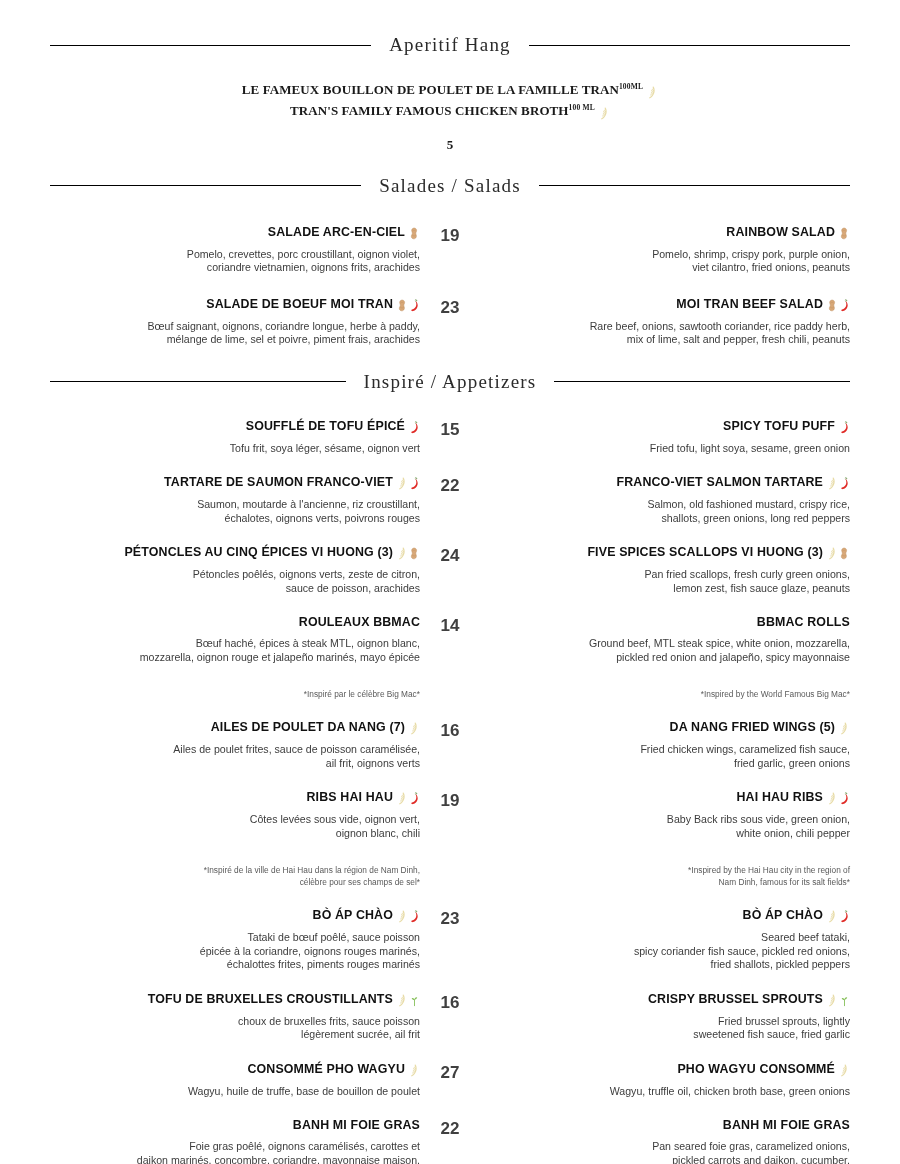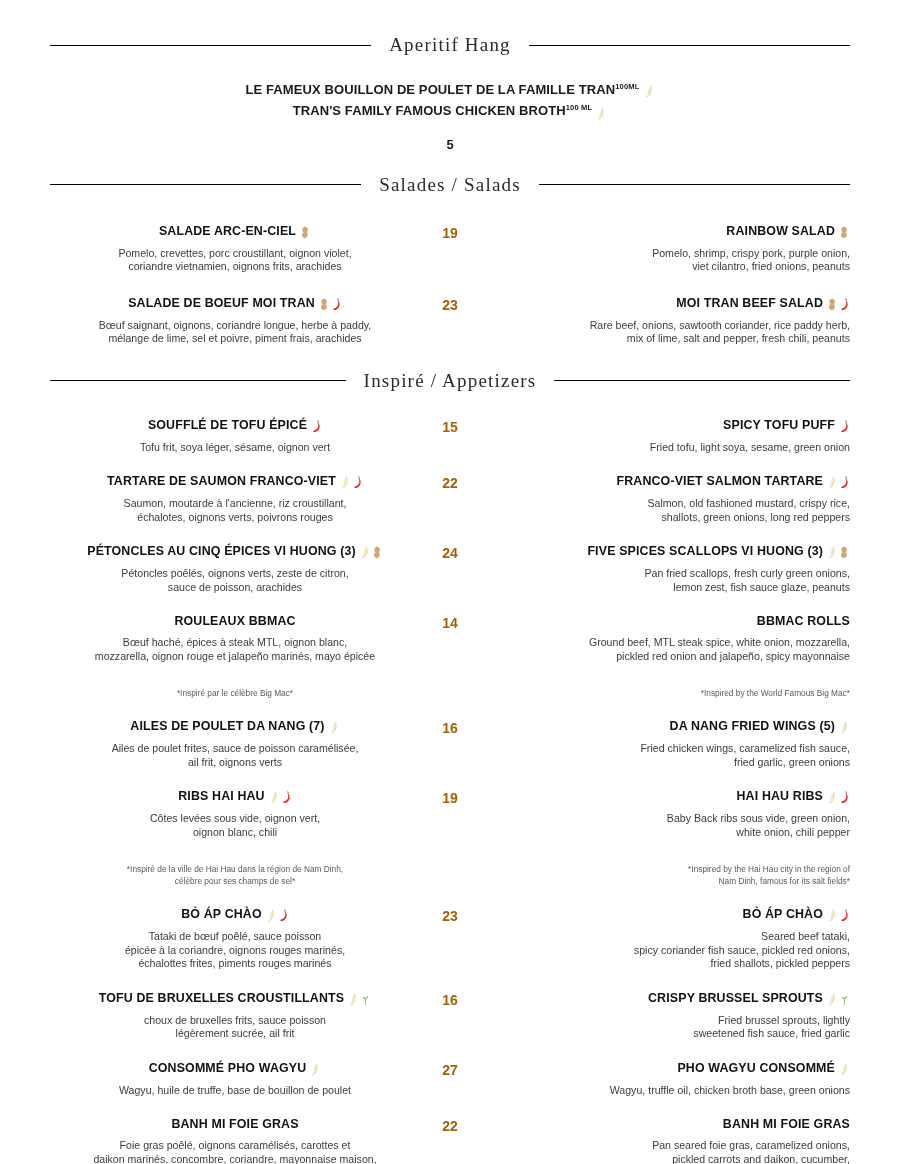--- a/index.html
+++ b/index.html
@@ -43,20 +43,21 @@
     letter-spacing: 1.2px;
     color: #2b2b2b;
     white-space: nowrap;
     padding: 0 4px;
   }
 
   
   .aperitif {
     text-align: center;
     margin-top: 22px;
+    font-family: Liberation Serif, serif;
   }
   .aperitif .line {
     font-size: 13px;
     font-weight: bold;
     letter-spacing: 0.1px;
     line-height: 17px;
     white-space: nowrap;
   }
   .aperitif .sup {
     font-size: 7.5px;
@@ -74,21 +75,21 @@
   .items { width: 100%; }
 
   .item {
     display: flex;
     align-items: flex-start;
     width: 100%;
   }
   .col-l {
     flex: 0 0 auto;
     width: 370px;
-    text-align: center;
+    text-align: right;
   }
   .col-c {
     flex: 0 0 auto;
     width: 60px;
     text-align: center;
     padding-top: 1px;
   }
   .col-r {
     flex: 0 0 auto;
     width: 370px;
@@ -110,23 +111,23 @@
     margin-top: 7px;
     font-weight: normal;
   }
   .inote {
     font-size: 8.3px;
     line-height: 12px;
     color: #5a5a5a;
     margin-top: 24px;
   }
   .iprice {
-    font-size: 14px;
+    font-size: 17px;
     font-weight: bold;
-    color: #a16207;
+    color: #404040;
   }
 
   
   .icons {
     display: inline-block;
     white-space: nowrap;
     margin-left: 3px;
     vertical-align: -1px;
   }
   .ico {

